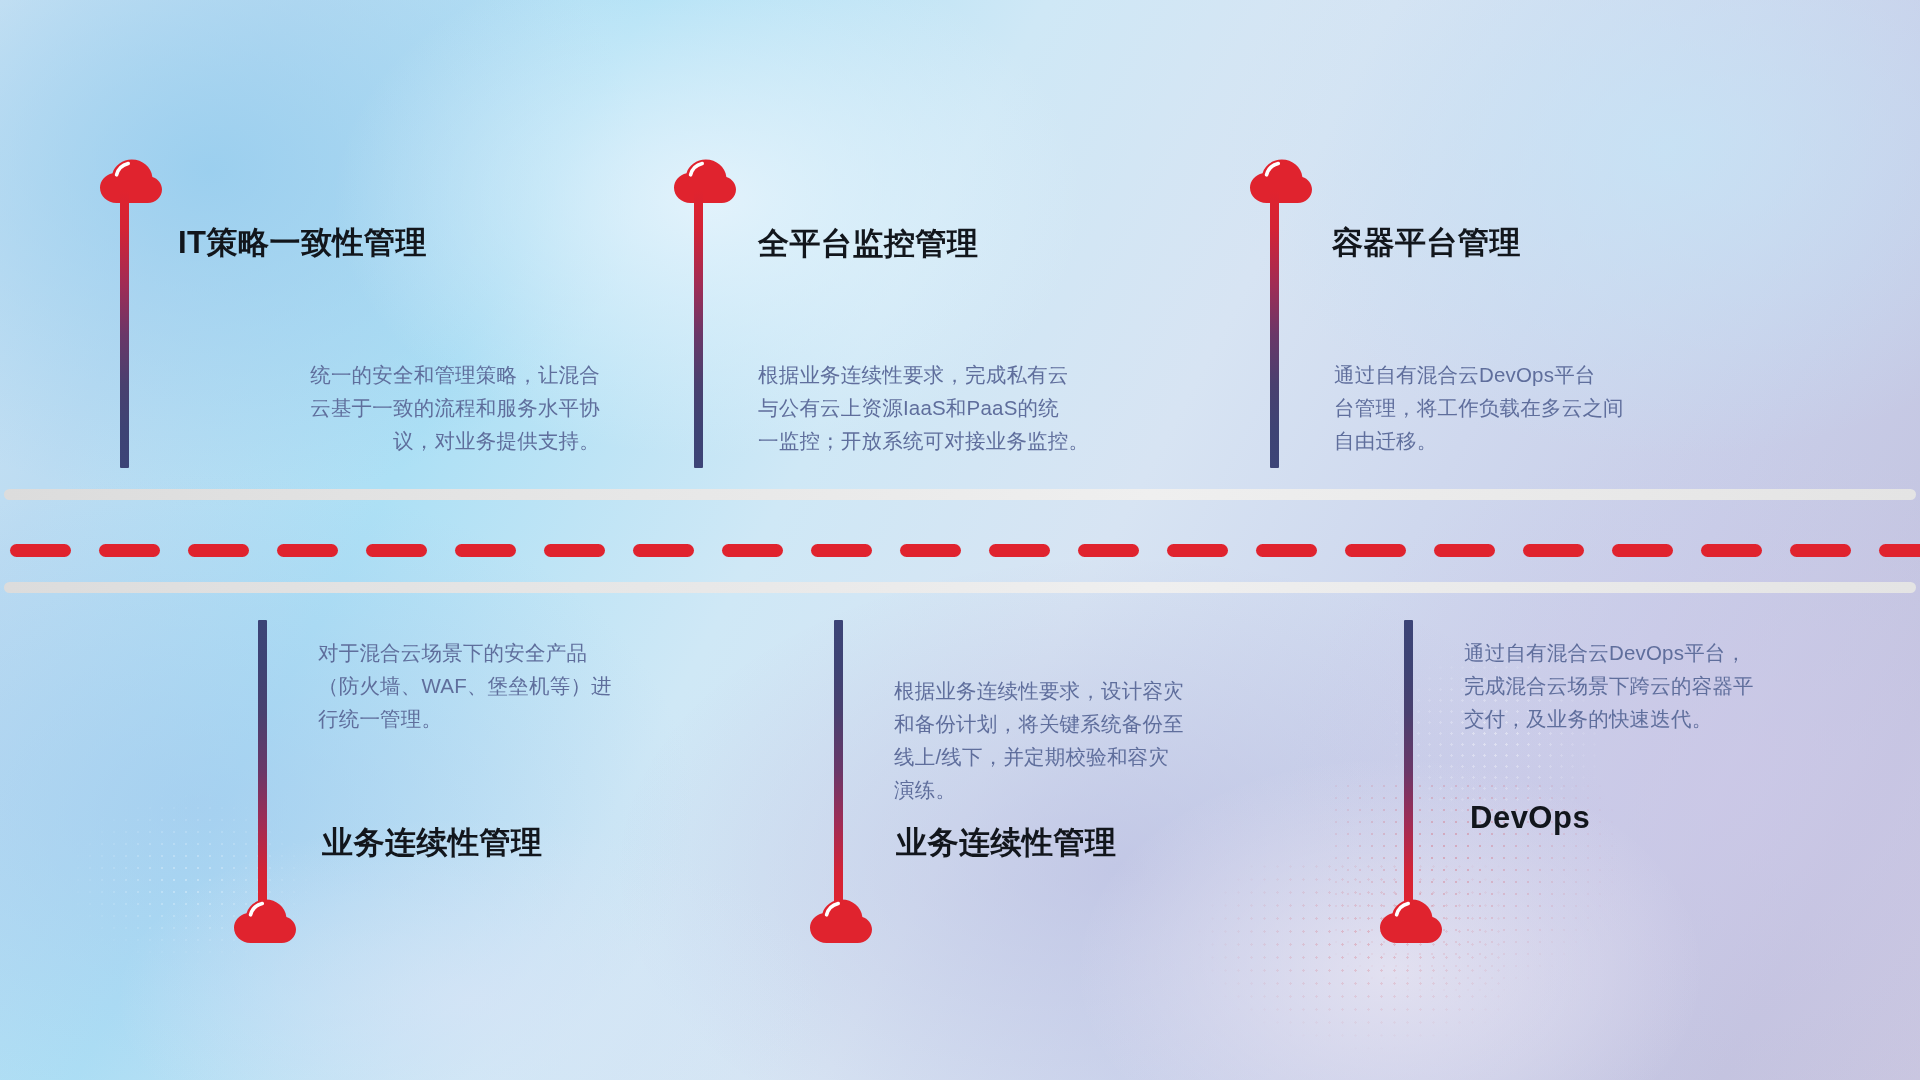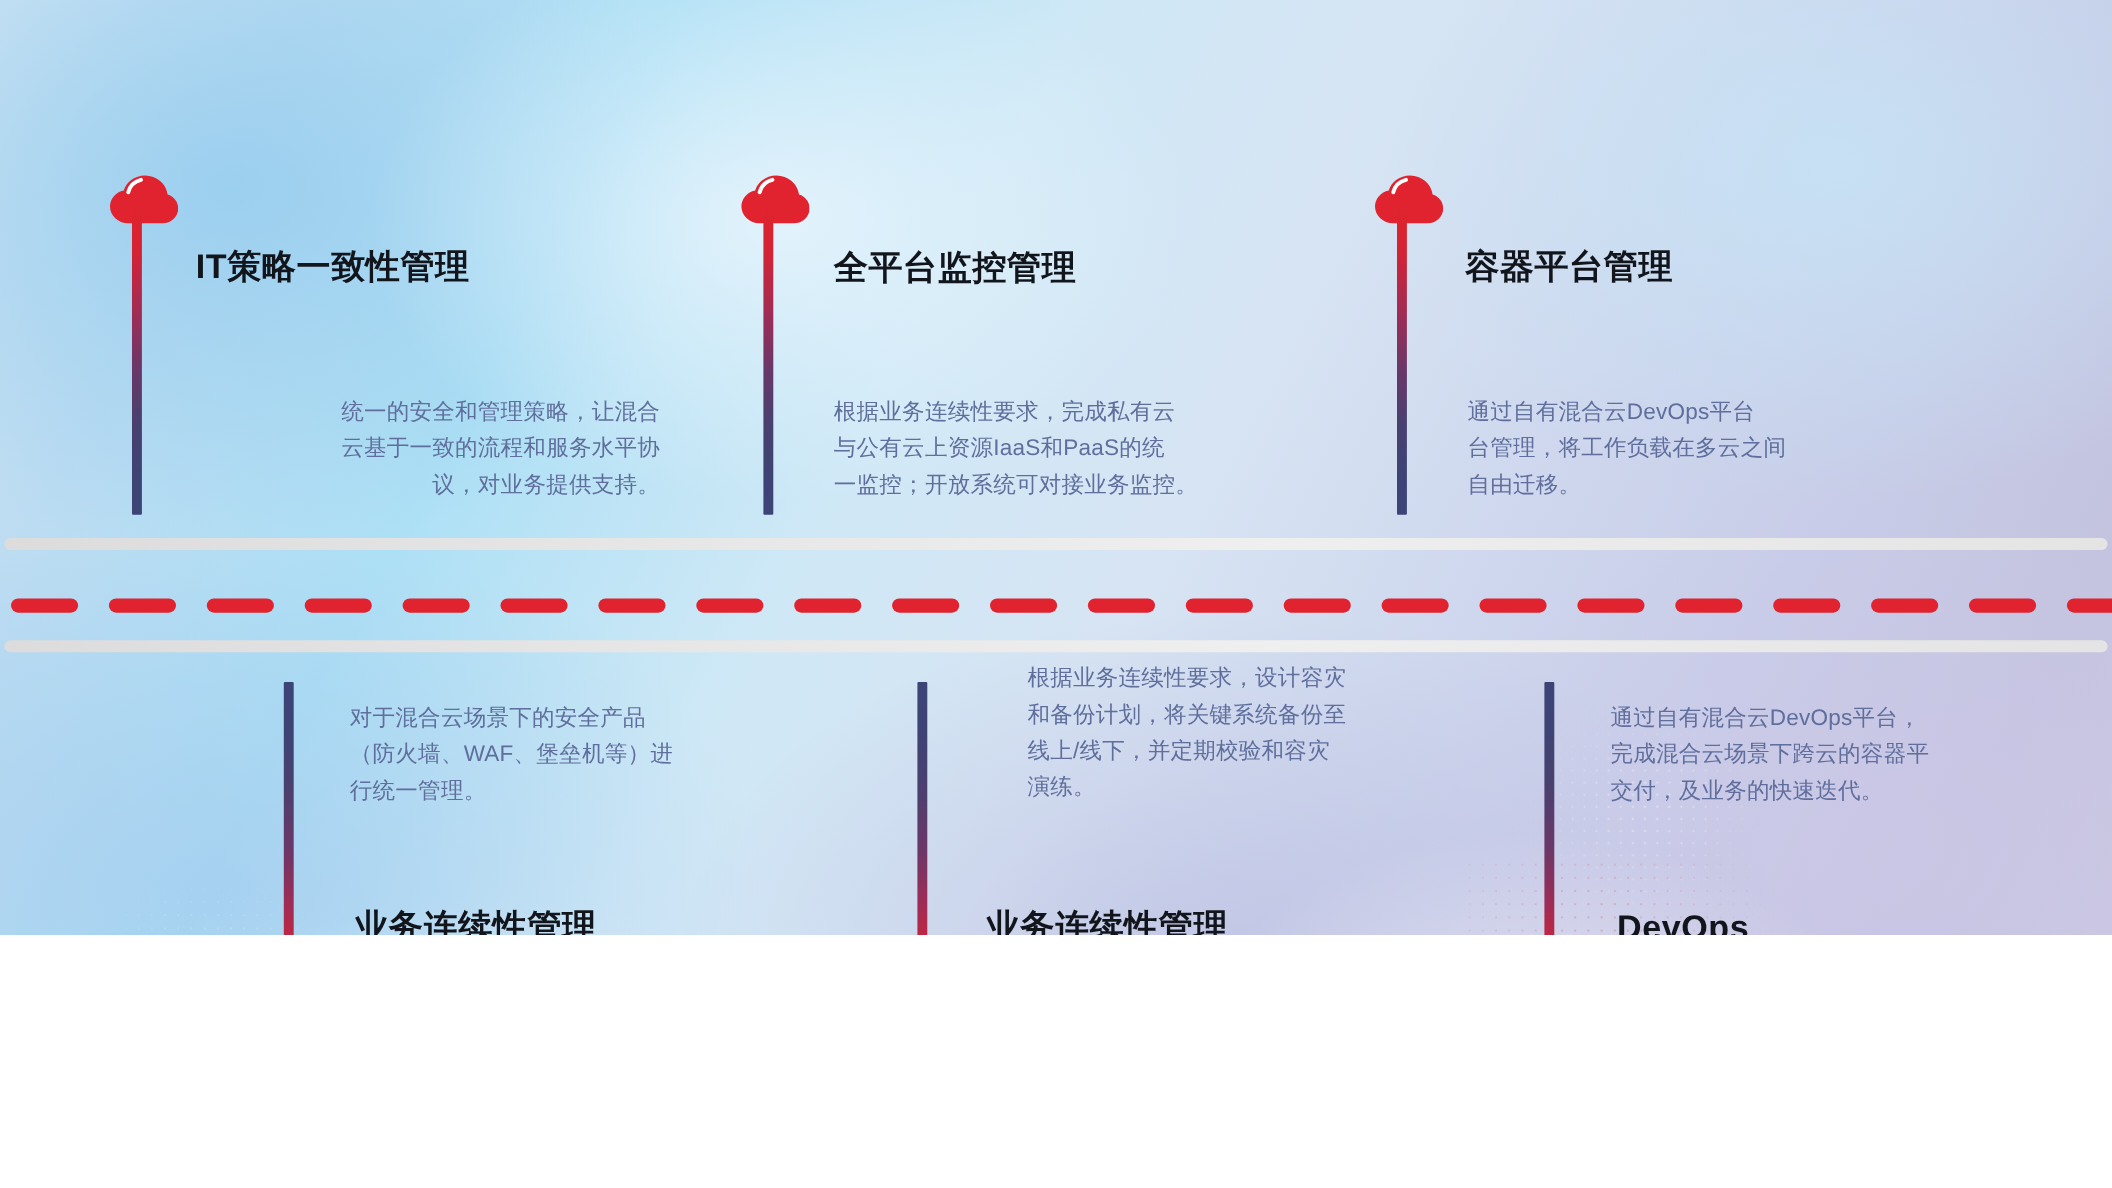--- a/index.html
+++ b/index.html
@@ -5,21 +5,21 @@
   * { margin:0; padding:0; box-sizing:border-box; }
 
   html, body {
     width:1920px; height:1080px;
     overflow:hidden;
     font-family:"Liberation Sans","DejaVu Sans",sans-serif;
   }
 
   #stage {
     position:relative;
-    width:1920px; height:850px;
+    width:1920px; height:1080px;
     overflow:hidden;
     background:
       linear-gradient(118deg,
         #cfe4f4 0%,
         #bcdcf2 12%,
         #ade0f5 26%,
         #cfe8f6 42%,
         #d7e4f3 56%,
         #cfd8ee 68%,
         #c8cde8 80%,
@@ -266,39 +266,39 @@
     <div class="pin" style="left:232px; top:898px;">
       <svg class="cloud-ico" width="64" height="46" viewBox="0 0 64 46">
         <path d="M18.5 45C9.4 45 2 38.2 2 29.8c0-7.1 5.3-13.1 12.5-14.6C16.8 7.3 24.6 1.5 33.8 1.5c10.6 0 19.4 7.6 20.6 17.4C59.9 20.6 64 25.6 64 31.5 64 38.9 57.6 45 49.7 45z" fill="#e0232e"></path>
         <path d="M18.6 16.8c1.4-5.6 5.9-9.9 11.6-11.3" stroke="#ffffff" stroke-width="3.6" stroke-linecap="round" fill="none"></path>
       </svg>
     </div>
   </div>
 
   <div class="col">
     <div class="stem bot-stem" style="left:834px; top:620px; height:290px;"></div>
-    <div class="body" style="left:894px; top:600px; width:440px;margin-left:40px;">根据业务连续性要求，设计容灾
+    <div class="body" style="left:894px; top:674px; width:440px;">根据业务连续性要求，设计容灾
 和备份计划，将关键系统备份至
 线上/线下，并定期校验和容灾
 演练。</div>
     <div class="heading" style="left:896px; top:822px;">业务连续性管理</div>
     <div class="pin" style="left:808px; top:898px;">
       <svg class="cloud-ico" width="64" height="46" viewBox="0 0 64 46">
         <path d="M18.5 45C9.4 45 2 38.2 2 29.8c0-7.1 5.3-13.1 12.5-14.6C16.8 7.3 24.6 1.5 33.8 1.5c10.6 0 19.4 7.6 20.6 17.4C59.9 20.6 64 25.6 64 31.5 64 38.9 57.6 45 49.7 45z" fill="#e0232e"></path>
         <path d="M18.6 16.8c1.4-5.6 5.9-9.9 11.6-11.3" stroke="#ffffff" stroke-width="3.6" stroke-linecap="round" fill="none"></path>
       </svg>
     </div>
   </div>
 
   <div class="col">
     <div class="stem bot-stem" style="left:1404px; top:620px; height:290px;"></div>
     <div class="body" style="left:1464px; top:636px; width:430px;">通过自有混合云DevOps平台，
 完成混合云场景下跨云的容器平
 交付，及业务的快速迭代。</div>
-    <div class="heading" style="left:1470px; top:826px;">DevOps</div>
+    <div class="heading" style="left:1470px; top:800px;">DevOps</div>
     <div class="pin" style="left:1378px; top:898px;">
       <svg class="cloud-ico" width="64" height="46" viewBox="0 0 64 46">
         <path d="M18.5 45C9.4 45 2 38.2 2 29.8c0-7.1 5.3-13.1 12.5-14.6C16.8 7.3 24.6 1.5 33.8 1.5c10.6 0 19.4 7.6 20.6 17.4C59.9 20.6 64 25.6 64 31.5 64 38.9 57.6 45 49.7 45z" fill="#e0232e"></path>
         <path d="M18.6 16.8c1.4-5.6 5.9-9.9 11.6-11.3" stroke="#ffffff" stroke-width="3.6" stroke-linecap="round" fill="none"></path>
       </svg>
     </div>
   </div>
 
 </div>
 

